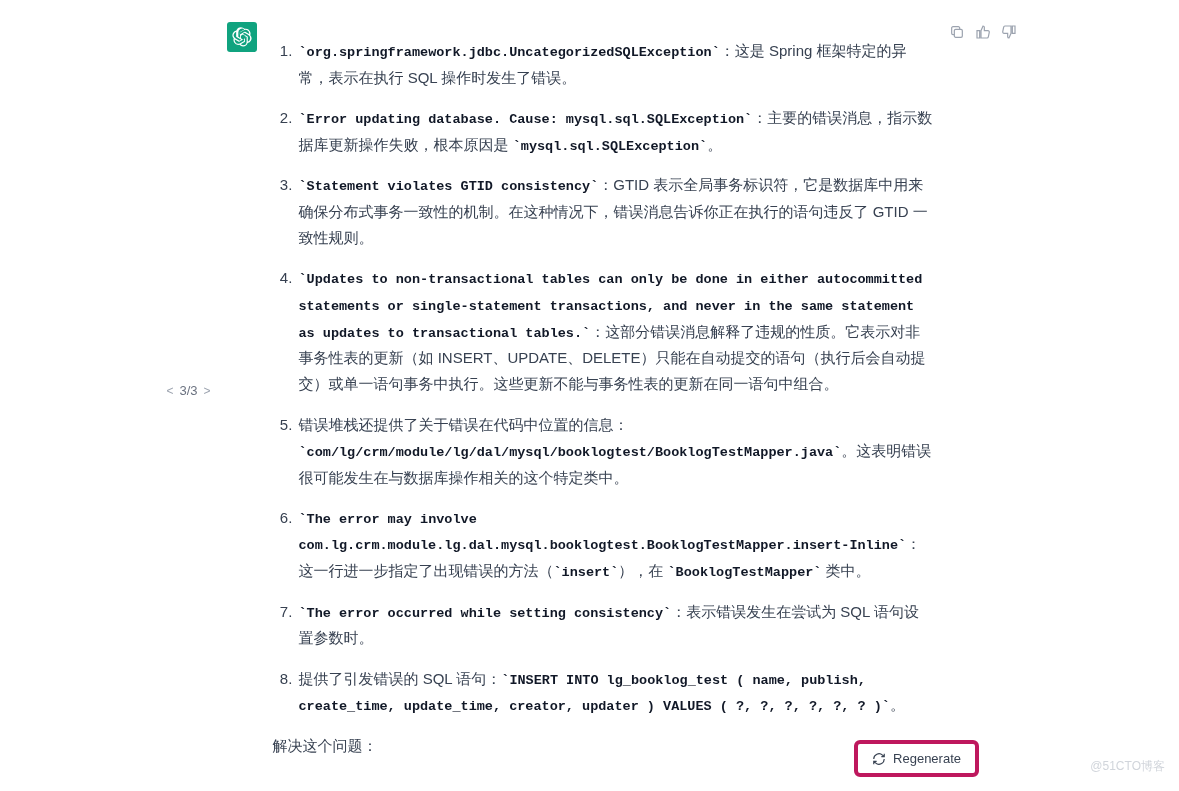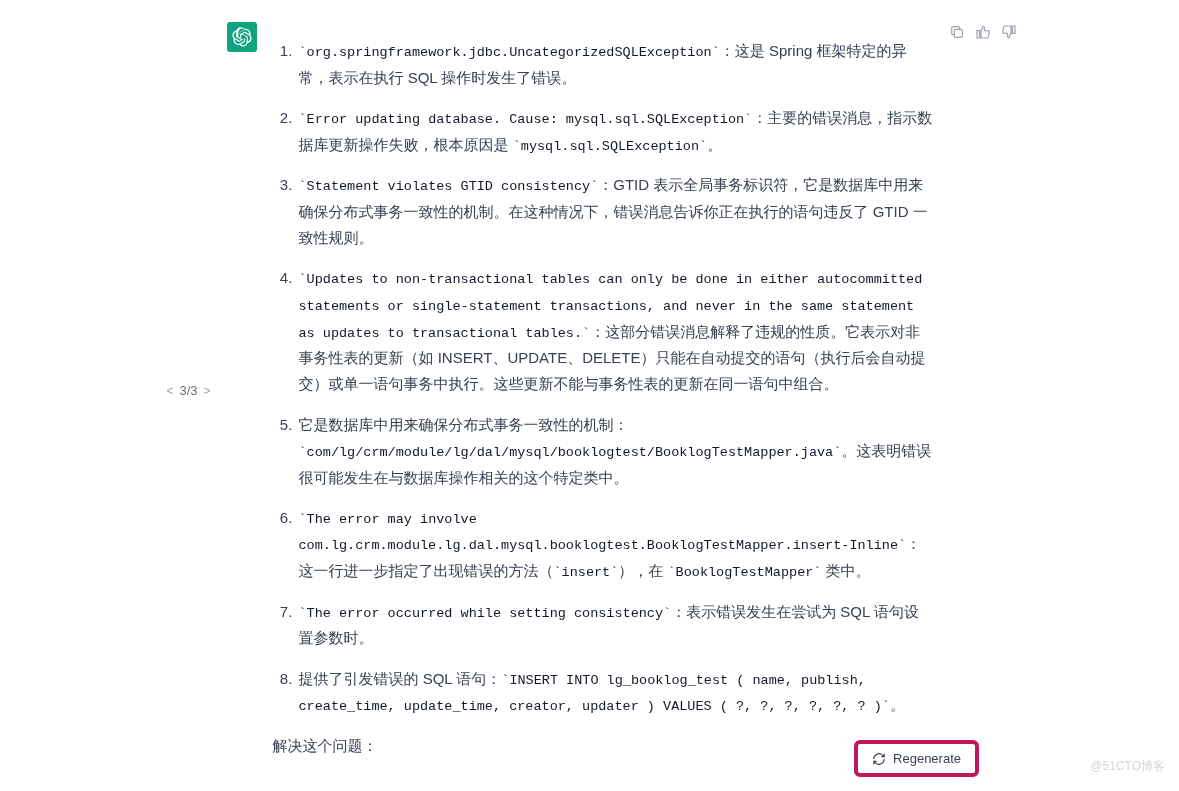--- a/index.html
+++ b/index.html
@@ -77,21 +77,21 @@
     list-style: decimal;
     padding-left: 24px;
     margin-top: 18px;
   }
   ol li {
     margin-bottom: 14px;
     padding-left: 2px;
   }
   code {
     font-family: "SFMono-Regular", Consolas, "Liberation Mono", Menlo, monospace;
-    font-weight: 400;
+    font-weight: 700;
     font-size: 13.5px;
     color: #111827;
   }
   .closing { margin-top: 10px; }
   .regen-bar {
     position: absolute;
     bottom: 14px;
     right: 200px;
   }
   .regen-btn {
@@ -144,21 +144,21 @@
       <li>
         <code>`<span>Error updating database. Cause: mysql.sql.SQLException</span>`</code><span>：主要的错误消息，指示数据库更新操作失败，根本原因是 </span><code>`<span>mysql.sql.SQLException</span>`</code><span>。</span>
       </li>
       <li>
         <code>`<span>Statement violates GTID consistency</span>`</code><span>：GTID 表示全局事务标识符，它是数据库中用来确保分布式事务一致性的机制。在这种情况下，错误消息告诉你正在执行的语句违反了 GTID 一致性规则。</span>
       </li>
       <li>
         <code>`<span>Updates to non-transactional tables can only be done in either autocommitted statements or single-statement transactions, and never in the same statement as updates to transactional tables.</span>`</code><span>：这部分错误消息解释了违规的性质。它表示对非事务性表的更新（如 INSERT、UPDATE、DELETE）只能在自动提交的语句（执行后会自动提交）或单一语句事务中执行。这些更新不能与事务性表的更新在同一语句中组合。</span>
       </li>
       <li>
-        <span>它是数据库中用来确保分布式事务一致性的机制：</span><br>
+        <span>错误堆栈还提供了关于错误在代码中位置的信息：</span><br>
         <code>`<span>com/lg/crm/module/lg/dal/mysql/booklogtest/BooklogTestMapper.java</span>`</code><span>。这表明错误很可能发生在与数据库操作相关的这个特定类中。</span>
       </li>
       <li>
         <code>`<span>The error may involve com.lg.crm.module.lg.dal.mysql.booklogtest.BooklogTestMapper.insert-Inline</span>`</code><span>：这一行进一步指定了出现错误的方法（</span><code>`<span>insert</span>`</code><span>），在 </span><code>`<span>BooklogTestMapper</span>`</code><span> 类中。</span>
       </li>
       <li>
         <code>`<span>The error occurred while setting consistency</span>`</code><span>：表示错误发生在尝试为 SQL 语句设置参数时。</span>
       </li>
       <li>
         <span>提供了引发错误的 SQL 语句：</span><code>`<span>INSERT INTO lg_booklog_test ( name, publish, create_time, update_time, creator, updater ) VALUES ( ?, ?, ?, ?, ?, ? )</span>`</code><span>。</span>

